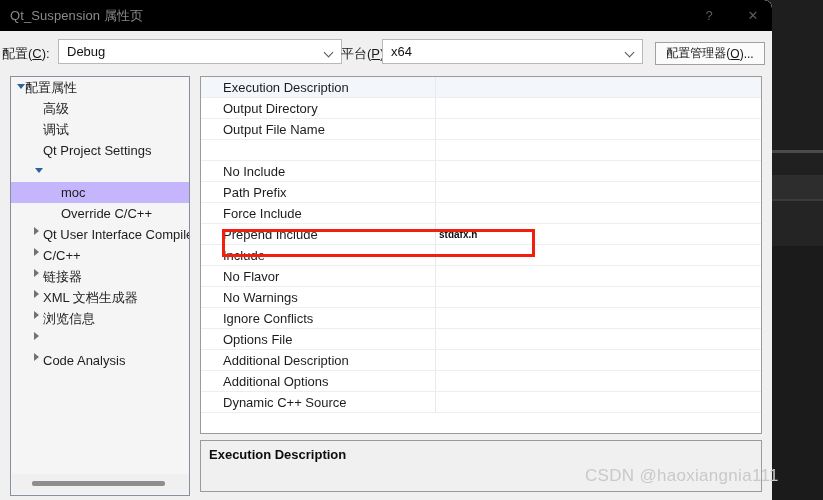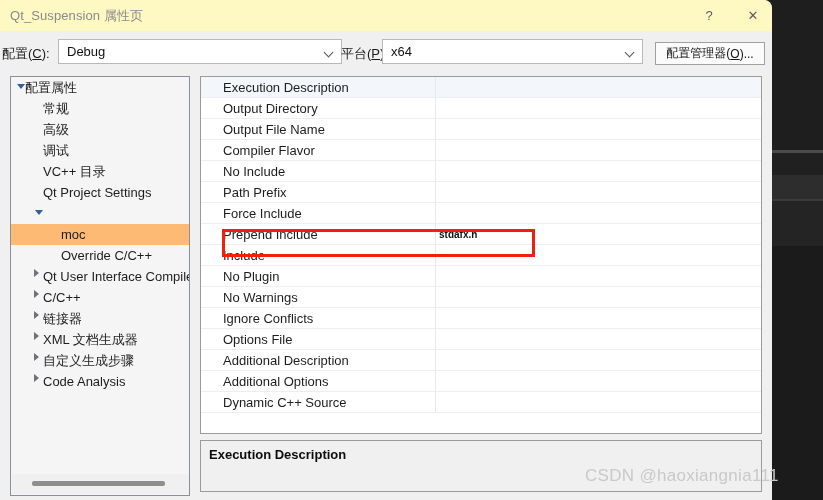--- a/index.html
+++ b/index.html
@@ -46,21 +46,21 @@
     width: 772px;
     height: 500px;
     background: #f0f0f0;
     border-top-right-radius: 8px;
     overflow: hidden;
   }
   .titlebar {
     position: absolute;
     left: 0; top: 0;
     width: 772px; height: 31px;
-    background: #fef9c3;
+    background: #000000;
     border-top-right-radius: 8px;
   }
   .title-text {
     position: absolute;
     left: 10px; top: 7px;
     font-size: 13px;
     color: #8a8a8a;
     letter-spacing: 0.1px;
     white-space: nowrap;
   }
@@ -156,21 +156,21 @@
   }
   .tnode {
     position: relative;
     height: 21px;
     line-height: 21px;
     font-size: 13px;
     color: #1d1d1d;
     white-space: nowrap;
     cursor: default;
   }
-  .tnode.sel { background: #fdba74; padding-left: 20px; }
+  .tnode.sel { background: #c4b5fd; padding-left: 20px; }
   .tnode .arrow {
     position: absolute;
     width: 12px; height: 21px;
   }
   .tnode .arrow i {
     position: absolute;
     left: 2px; top: 7px;
     width: 0; height: 0;
   }
   .arrow.open i {
@@ -345,30 +345,24 @@
 
     <div class="tree-panel">
       <div class="tree-scroll" id="tree-host">
           <div class="tnode">
             <span class="arrow open" style="left: 4px;">
               <i></i>
             </span>
             <span class="tlabel" style="left: 14px;">配置属性</span>
           </div>
           <div class="tnode">
-            <span class="tlabel" style="left: 32px;">常规</span>
-          </div>
-          <div class="tnode">
             <span class="tlabel" style="left: 32px;">高级</span>
           </div>
           <div class="tnode">
             <span class="tlabel" style="left: 32px;">调试</span>
-          </div>
-          <div class="tnode">
-            <span class="tlabel" style="left: 32px;">VC++ 目录</span>
           </div>
           <div class="tnode">
             <span class="tlabel" style="left: 32px;">Qt Project Settings</span>
           </div>
           <div class="tnode">
             <span class="arrow open" style="left: 22px;">
               <i></i>
             </span>
           </div>
           <div class="tnode sel">
@@ -398,21 +392,26 @@
           <div class="tnode">
             <span class="arrow closed" style="left: 22px;">
               <i></i>
             </span>
             <span class="tlabel" style="left: 32px;">XML 文档生成器</span>
           </div>
           <div class="tnode">
             <span class="arrow closed" style="left: 22px;">
               <i></i>
             </span>
-            <span class="tlabel" style="left: 32px;">自定义生成步骤</span>
+            <span class="tlabel" style="left: 32px;">浏览信息</span>
+          </div>
+          <div class="tnode">
+            <span class="arrow closed" style="left: 22px;">
+              <i></i>
+            </span>
           </div>
           <div class="tnode">
             <span class="arrow closed" style="left: 22px;">
               <i></i>
             </span>
             <span class="tlabel" style="left: 32px;">Code Analysis</span>
           </div>
         </div>
       <div class="tree-hscroll">
         <div class="tree-hthumb"></div>
@@ -431,21 +430,20 @@
             <span class="pname">Output Directory</span>
             <span class="pdiv"></span>
             <span class="pval"></span>
           </div>
           <div class="prow">
             <span class="pname">Output File Name</span>
             <span class="pdiv"></span>
             <span class="pval"></span>
           </div>
           <div class="prow">
-            <span class="pname">Compiler Flavor</span>
             <span class="pdiv"></span>
             <span class="pval"></span>
           </div>
           <div class="prow">
             <span class="pname">No Include</span>
             <span class="pdiv"></span>
             <span class="pval"></span>
           </div>
           <div class="prow">
             <span class="pname">Path Prefix</span>
@@ -461,21 +459,21 @@
             <span class="pname">Prepend Include</span>
             <span class="pdiv"></span>
             <span class="pval bold">stdafx.h</span>
           </div>
           <div class="prow">
             <span class="pname">Include</span>
             <span class="pdiv"></span>
             <span class="pval"></span>
           </div>
           <div class="prow">
-            <span class="pname">No Plugin</span>
+            <span class="pname">No Flavor</span>
             <span class="pdiv"></span>
             <span class="pval"></span>
           </div>
           <div class="prow">
             <span class="pname">No Warnings</span>
             <span class="pdiv"></span>
             <span class="pval"></span>
           </div>
           <div class="prow">
             <span class="pname">Ignore Conflicts</span>

